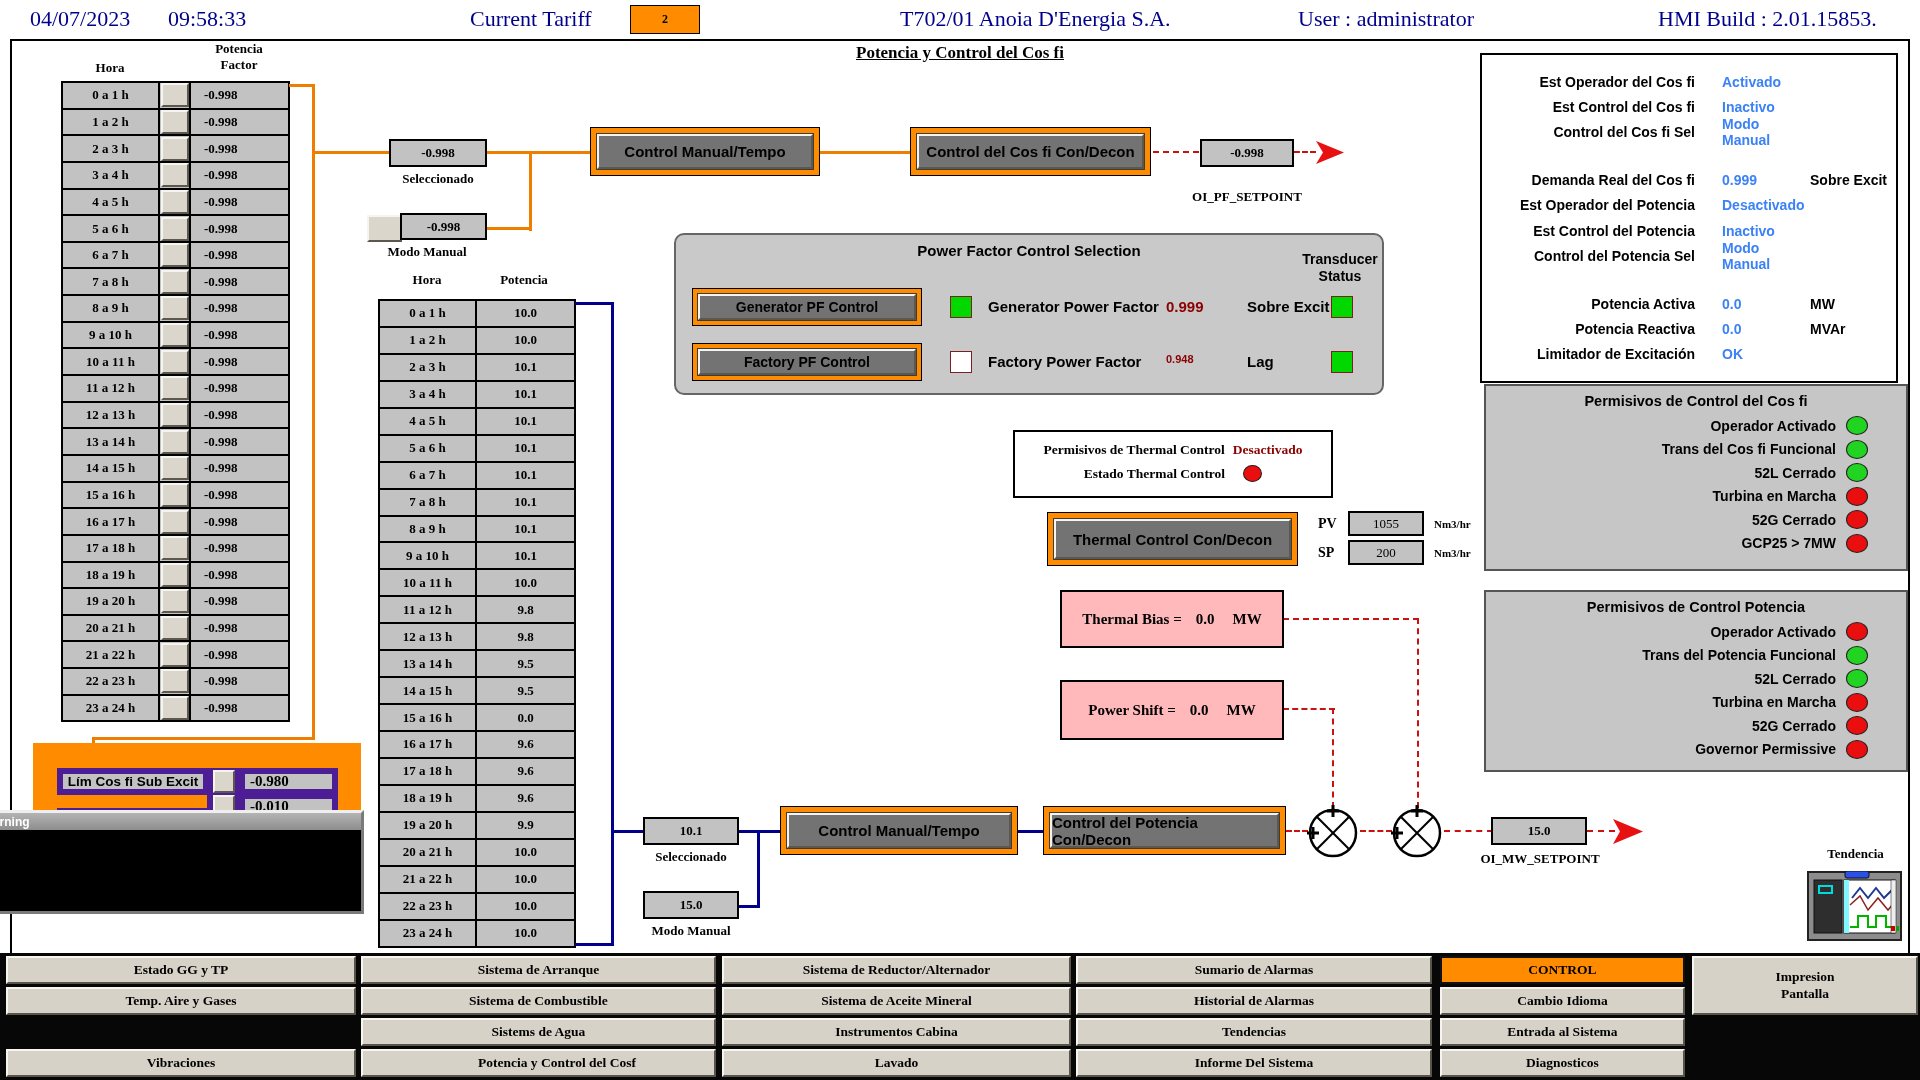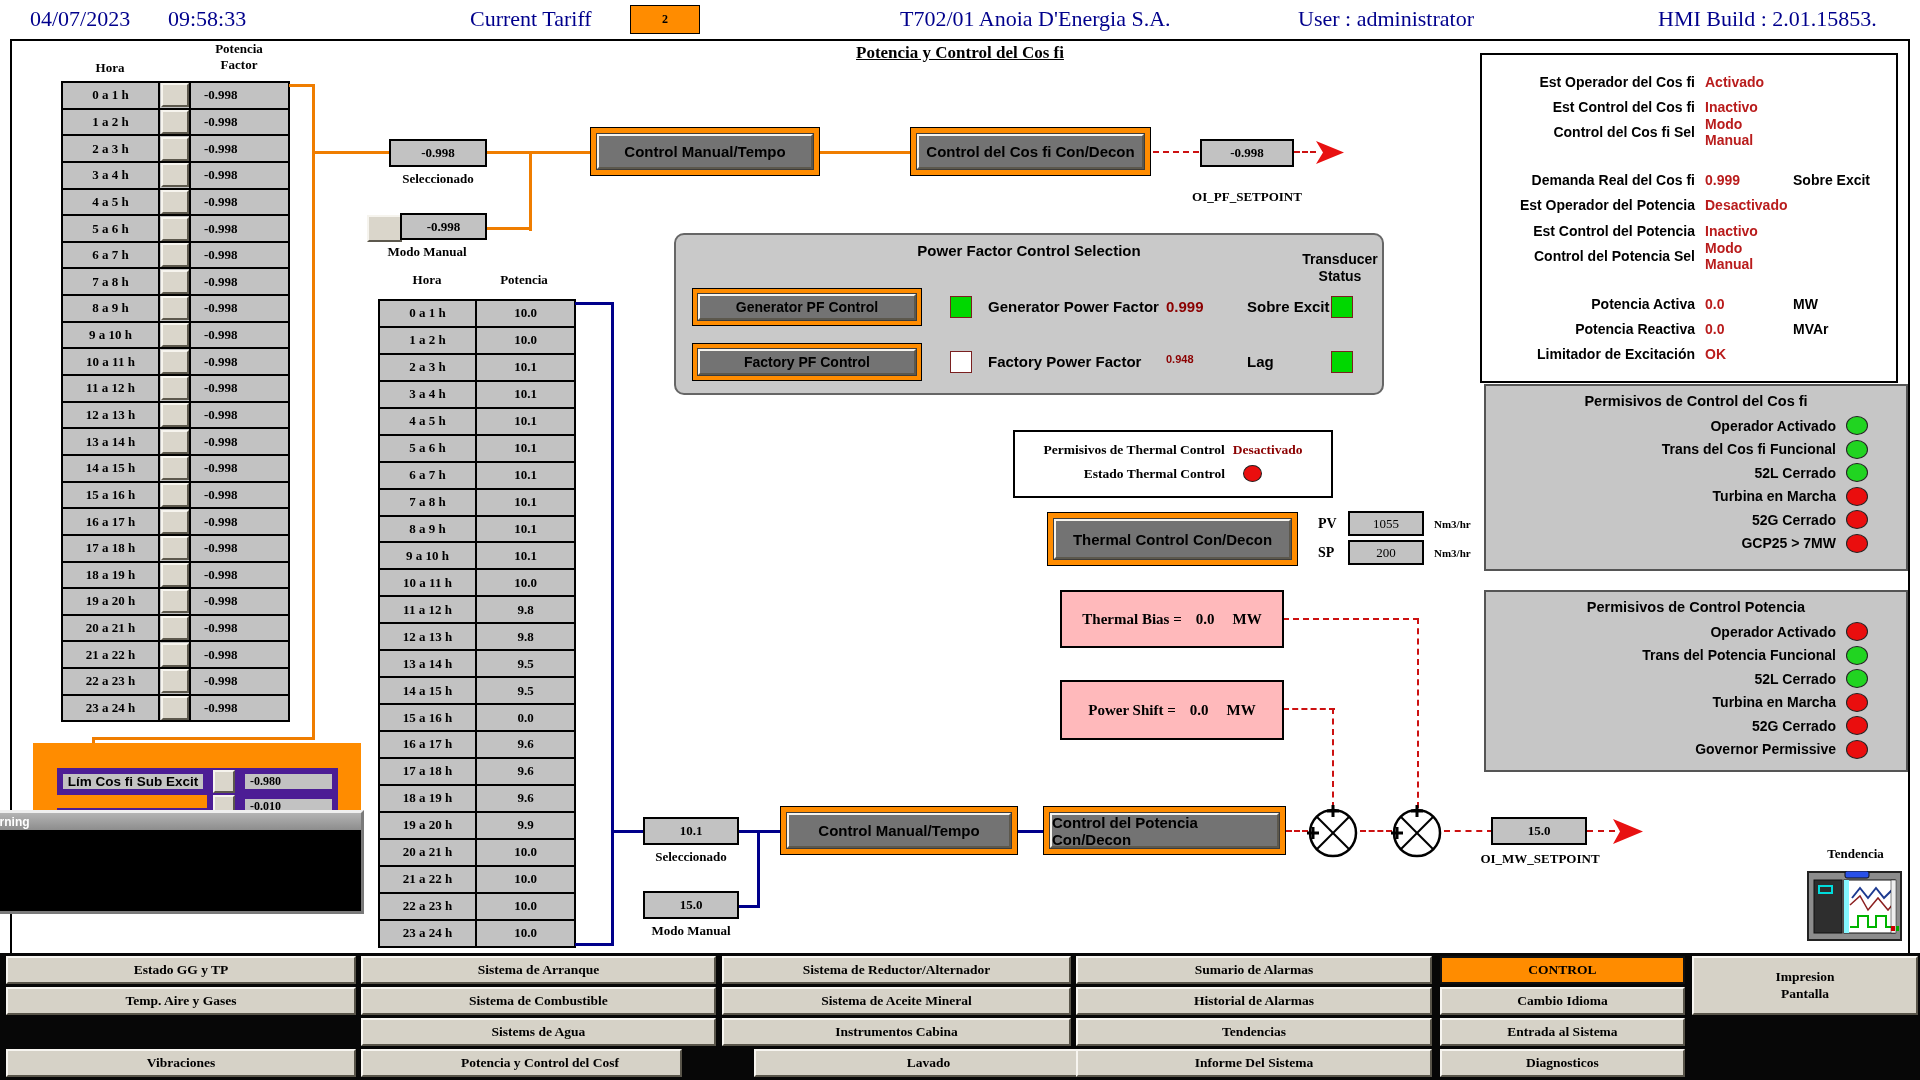--- a/index.html
+++ b/index.html
@@ -45,21 +45,21 @@
   #pf-sel-panel{position:absolute;left:674px;top:233px;width:710px;height:162px;background:#c9c9c9;
                 border:2px solid #666;border-radius:10px;box-sizing:border-box;}
   .sans{font-family:"Liberation Sans", sans-serif;}
   .ind-sq{position:absolute;width:22px;height:22px;border:1px solid #7a2020;box-sizing:border-box;}
   
   #status-panel{position:absolute;left:1480px;top:53px;width:418px;height:330px;border:2px solid #000;
                 background:#fff;box-sizing:border-box;padding-top:14px;}
   .st-row{display:flex;height:25.2px;align-items:center;font-family:"Liberation Sans", sans-serif;
           font-size:14px;font-weight:bold;}
   .st-label{width:213px;text-align:right;}
-  .st-value{margin-left:10px;width:88px;color:#b91c1c;}
+  .st-value{margin-left:27px;width:88px;color:#3b82f6;}
   .st-unit{color:#000;}
   .st-gap{height:23px;}
   
   .perm-panel{position:absolute;left:1484px;width:424px;background:#c6c6c6;border:2px solid #555;
               box-sizing:border-box;}
   .perm-title{text-align:center;padding-top:7px;height:21px;font-family:"Liberation Sans", sans-serif;
               font-size:14.5px;font-weight:bold;}
   .perm-row{display:flex;height:23.5px;align-items:center;justify-content:flex-end;padding-right:38px;
             font-family:"Liberation Sans", sans-serif;font-size:14px;font-weight:bold;}
   .led{width:20px;height:17px;border-radius:50%;border:1px solid #222;margin-left:10px;}
@@ -75,21 +75,21 @@
   .pvsp-box{position:absolute;width:76px;height:25px;background:#c2c2c2;border:2px solid #000;
             display:flex;align-items:center;justify-content:center;font-size:13px;box-sizing:border-box;}
   .pvsp-unit{position:absolute;font-size:11px;font-weight:bold;}
   
   #lim-panel{position:absolute;left:33px;top:743px;width:328px;height:100px;background:#FF8C00;z-index:5;}
   .lim-cell{position:absolute;border:6px solid #4c1d95;background:#c2c2c2;display:flex;align-items:center;
             box-sizing:border-box;height:27px;}
   .lim-label{width:152px;justify-content:center;font-family:"Liberation Sans", sans-serif;
              font-size:13.5px;font-weight:bold;}
   .lim-btn{width:34px;justify-content:center;}
-  .lim-val{width:99px;font-size:12px;font-weight:bold;padding-left:5px;}
+  .lim-val{width:99px;font-size:15px;font-weight:bold;padding-left:5px;}
   #popup{position:absolute;left:-26px;top:810px;width:390px;height:104px;z-index:20;
          border:3px solid;border-color:#efefef #7a7a7a #7a7a7a #efefef;background:#d4d0c8;box-sizing:border-box;}
   #popup-titlebar{height:17px;background:linear-gradient(#b4b4b4,#8d8d8d);display:flex;align-items:center;
                   padding-left:5px;font-family:"Liberation Sans", sans-serif;font-size:12px;
                   font-weight:bold;color:#fff;}
   #popup-body{height:81px;background:#000;}
   
   #menu-strip{position:absolute;left:0;top:953px;width:1920px;height:127px;background:#070707;}
   .menu-btn{position:absolute;background:#d6d2c7;border:2px solid;border-color:#f7f5f0 #585449 #585449 #f7f5f0;
             display:flex;align-items:center;justify-content:center;font-size:13.5px;font-weight:bold;
@@ -682,19 +682,19 @@
       <div class="menu-btn" style="left: 6px; top: 34px; width: 350px; height: 28px;">Temp. Aire y Gases</div>
       <div class="menu-btn" style="left: 361px; top: 34px; width: 355px; height: 28px;">Sistema de Combustible</div>
       <div class="menu-btn" style="left: 722px; top: 34px; width: 349px; height: 28px;">Sistema de Aceite Mineral</div>
       <div class="menu-btn" style="left: 1076px; top: 34px; width: 356px; height: 28px;">Historial de Alarmas</div>
       <div class="menu-btn" style="left: 1440px; top: 34px; width: 245px; height: 28px;">Cambio Idioma</div>
       <div class="menu-btn" style="left: 361px; top: 65px; width: 355px; height: 28px;">Sistems de Agua</div>
       <div class="menu-btn" style="left: 722px; top: 65px; width: 349px; height: 28px;">Instrumentos Cabina</div>
       <div class="menu-btn" style="left: 1076px; top: 65px; width: 356px; height: 28px;">Tendencias</div>
       <div class="menu-btn" style="left: 1440px; top: 65px; width: 245px; height: 28px;">Entrada al Sistema</div>
       <div class="menu-btn" style="left: 6px; top: 96px; width: 350px; height: 28px;">Vibraciones</div>
-      <div class="menu-btn" style="left: 361px; top: 96px; width: 321px; height: 28px; padding-left: 37px;">Potencia y Control del Cosf</div>
-      <div class="menu-btn" style="left: 722px; top: 96px; width: 349px; height: 28px; margin-left: 32px;">Lavado</div>
+      <div class="menu-btn" style="left: 361px; top: 96px; width: 355px; height: 28px; padding-left: 37px;">Potencia y Control del Cosf</div>
+      <div class="menu-btn" style="left: 722px; top: 96px; width: 349px; height: 28px;">Lavado</div>
       <div class="menu-btn" style="left: 1076px; top: 96px; width: 356px; height: 28px;">Informe Del Sistema</div>
       <div class="menu-btn" style="left: 1440px; top: 96px; width: 245px; height: 28px;">Diagnosticos</div>
     </div>
 
 </div>
 
 </body></html>

